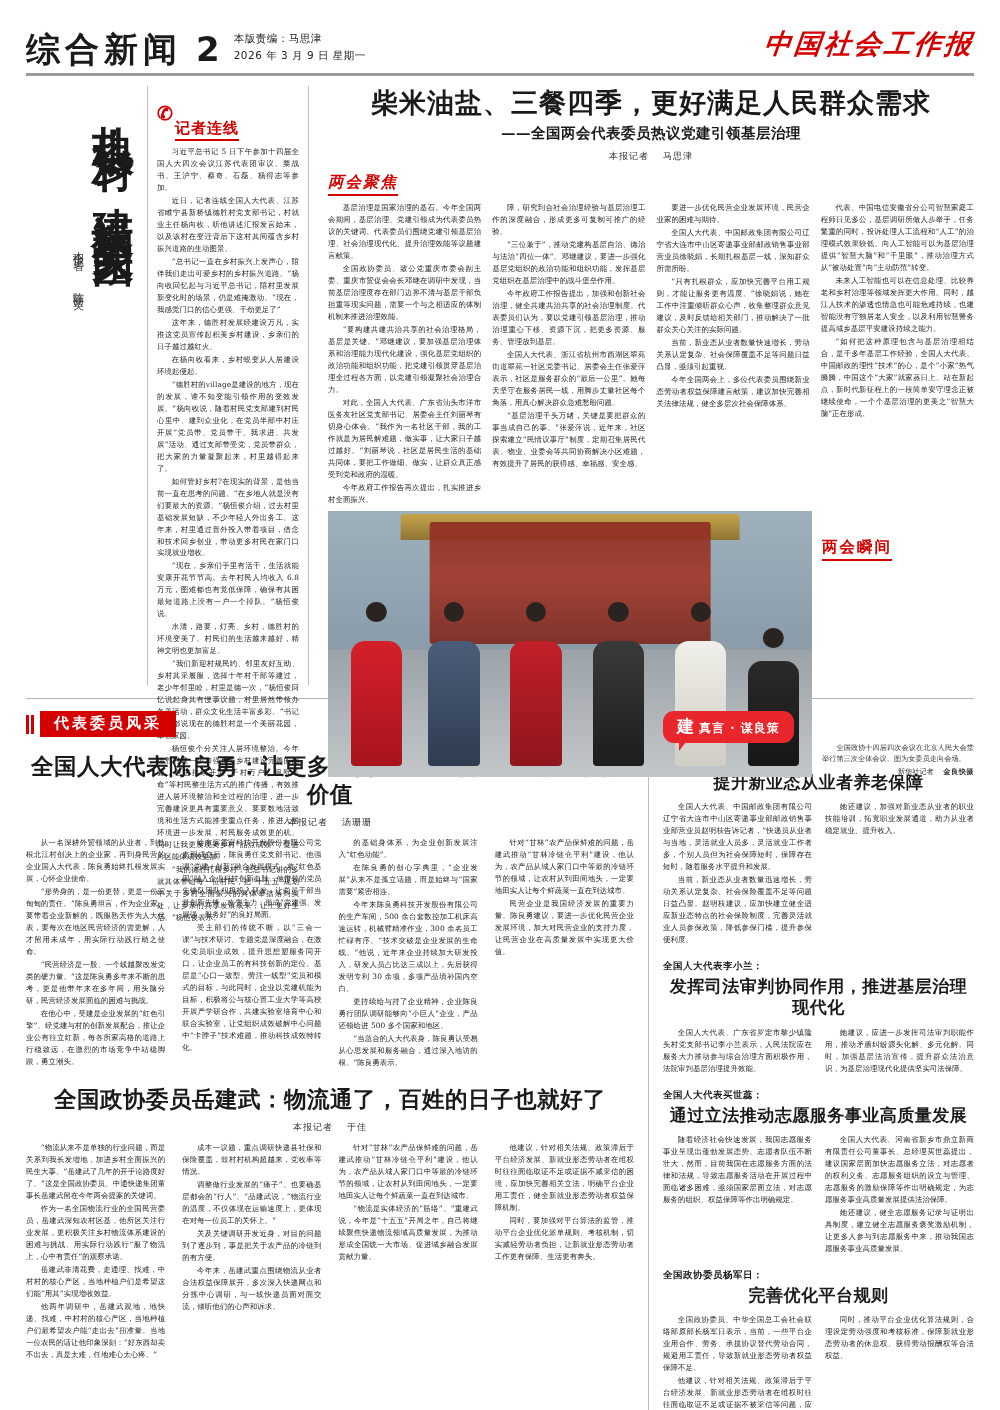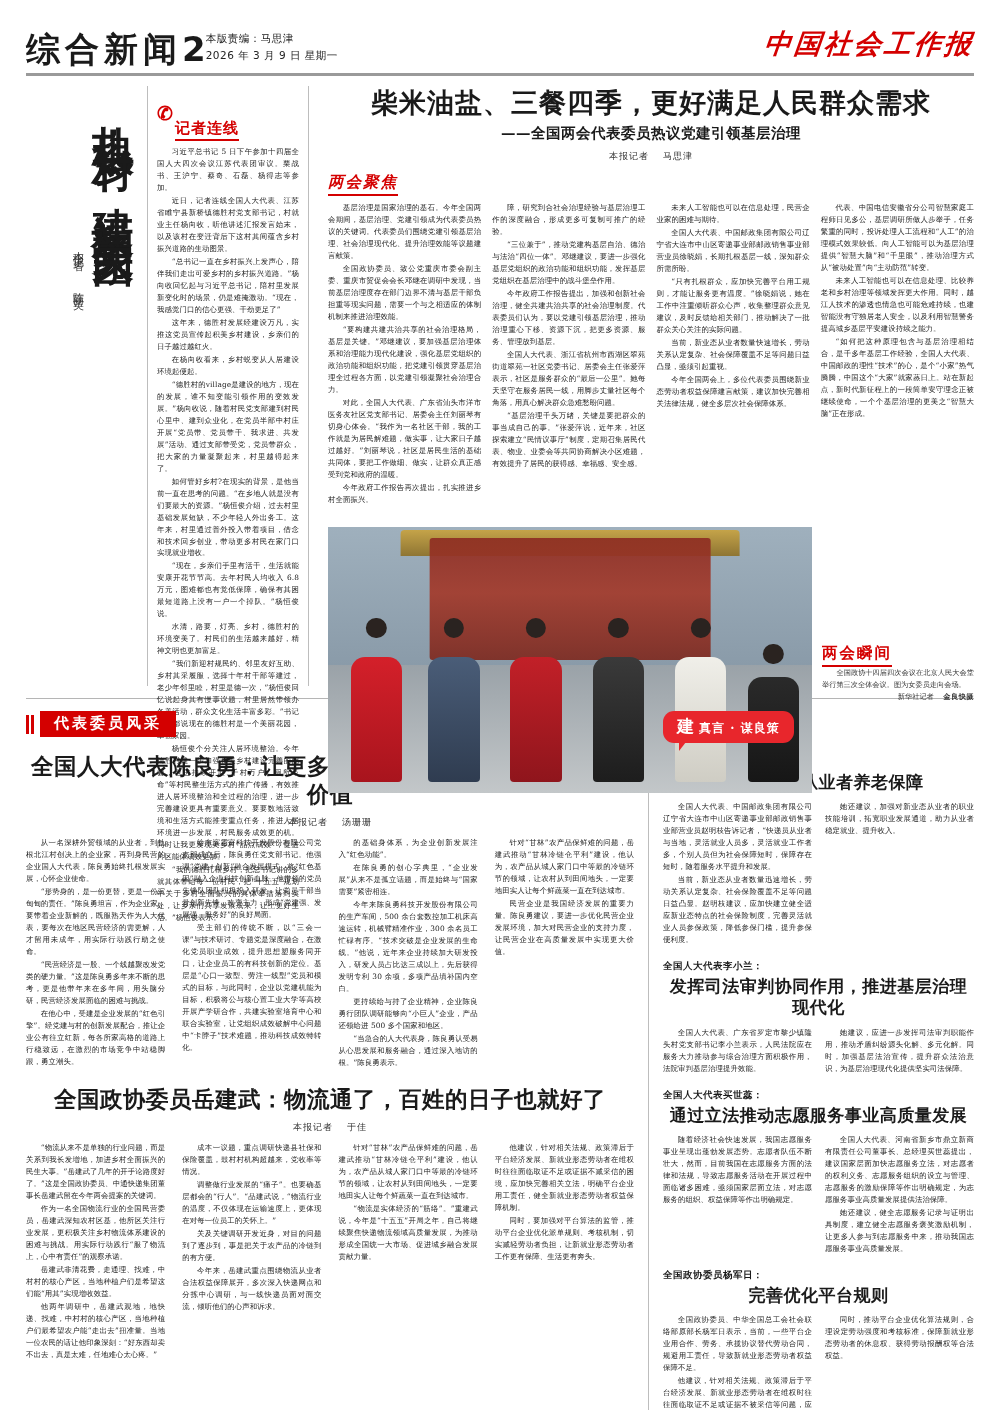--- a/index.html
+++ b/index.html
@@ -8,21 +8,21 @@
     background:#ffffff;
     font-family:"DejaVu Serif","Liberation Serif",serif;
     color:#1a1a1a;
     overflow:hidden;
     position:relative;
   }
   .page{width:1000px;height:1410px;position:relative;box-sizing:border-box;padding:0 26px;}
 
   
   .masthead{display:flex;align-items:flex-end;justify-content:space-between;padding-top:26px;}
-  .mast-left{display:flex;align-items:flex-end;gap:0;}
+  .mast-left{display:flex;align-items:flex-end;gap:14px;}
   .mast-title{font-size:34px;font-weight:bold;letter-spacing:5px;line-height:1;font-family:"DejaVu Sans","Liberation Sans",sans-serif;}
   .mast-num{font-size:34px;font-weight:bold;line-height:1;font-family:"DejaVu Sans","Liberation Sans",sans-serif;}
   .mast-meta{padding-bottom:3px;font-size:10.5px;line-height:1.55;letter-spacing:.5px;font-family:"DejaVu Sans","Liberation Sans",sans-serif;color:#222;}
   .mast-logo{font-size:27px;color:#d40000;font-weight:bold;letter-spacing:3px;font-family:"DejaVu Serif","Liberation Serif",serif;font-style:italic;transform:skewX(-6deg);padding-bottom:4px;}
   .rule-thick{height:3px;background:#9a9a9a;margin-top:7px;}
 
   
   .topzone{display:flex;margin-top:10px;height:600px;}
   .vert-head{width:112px;flex:none;display:flex;flex-direction:row-reverse;align-items:flex-start;padding-top:6px;}
   .vert-title{
@@ -51,21 +51,21 @@
   .main-head{font-size:27px;font-weight:bold;text-align:center;letter-spacing:1px;line-height:1.24;}
   .main-sub{font-size:14.5px;font-weight:bold;text-align:center;margin-top:5px;letter-spacing:.5px;}
   .main-by{font-size:9px;text-align:center;margin-top:7px;color:#333;letter-spacing:1px;}
 
   .tag-red{display:inline-block;color:#d40000;font-size:15.5px;font-weight:bold;letter-spacing:2px;border-bottom:2px solid #d40000;padding-bottom:1px;margin-top:9px;font-family:"DejaVu Sans","Liberation Sans",sans-serif;font-style:italic;}
 
   .cols3{display:flex;gap:11px;margin-top:6px;}
   .cols3 > div{flex:1;min-width:0;}
 
   
-  .photo-wrap{margin-top:20px;display:flex;gap:10px;align-items:center;}
+  .photo-wrap{margin-top:4px;display:flex;gap:10px;}
   .photo{
     flex:1;height:266px;position:relative;overflow:hidden;
     background:linear-gradient(#cfd6dd 0%,#b9c2cb 38%,#9aa6b1 62%,#7d8892 100%);
   }
   .photo .wall{position:absolute;left:0;right:0;top:0;height:52%;
     background:linear-gradient(#9fb0bd,#8a9ba9);}
   .photo .gate{position:absolute;left:50%;transform:translateX(-50%);top:4%;width:58%;height:46%;
     background:linear-gradient(#8e2d22,#a33a2b 45%,#7e2a20);border-radius:3px;opacity:.92;}
   .photo .roof{position:absolute;left:50%;transform:translateX(-50%);top:1%;width:70%;height:10%;
     background:linear-gradient(#c9a23c,#8d6f24);border-radius:4px 4px 0 0;opacity:.9;}
@@ -189,21 +189,21 @@
           <p>今年政府工作报告再次提出，扎实推进乡村全面振兴。</p>
         </div>
         <div class="body-txt">
           <p>障，研究到合社会治理经验与基层治理工作的深度融合，形成更多可复制可推广的经验。</p>
           <p>“三位兼于”，推动党建构基层自治、德治与法治“四位一体”。邓继建议，要进一步强化基层党组织的政治功能和组织功能，发挥基层党组织在基层治理中的战斗堡垒作用。</p>
           <p>今年政府工作报告提出，加强和创新社会治理，健全共建共治共享的社会治理制度。代表委员们认为，要以党建引领基层治理，推动治理重心下移、资源下沉，把更多资源、服务、管理放到基层。</p>
           <p>全国人大代表、浙江省杭州市西湖区翠苑街道翠苑一社区党委书记、居委会主任张爱萍表示，社区是服务群众的“最后一公里”。她每天坚守在服务居民一线，用脚步丈量社区每个角落，用真心解决群众急难愁盼问题。</p>
           <p>“基层治理千头万绪，关键是要把群众的事当成自己的事。”张爱萍说，近年来，社区探索建立“民情议事厅”制度，定期召集居民代表、物业、业委会等共同协商解决小区难题，有效提升了居民的获得感、幸福感、安全感。</p>
         </div>
         <div class="body-txt">
-          <p>未来人工智能也可以在信息处理，民营企业家的困难与期待。</p>
+          <p>要进一步优化民营企业发展环境，民营企业家的困难与期待。</p>
           <p>全国人大代表、中国邮政集团有限公司辽宁省大连市中山区寄递事业部邮政销售事业部营业员徐晓娟，长期扎根基层一线，深知群众所需所盼。</p>
           <p>“只有扎根群众，应加快完善平台用工规则，才能让服务更有温度。”徐晓娟说，她在工作中注重倾听群众心声，收集整理群众意见建议，及时反馈给相关部门，推动解决了一批群众关心关注的实际问题。</p>
           <p>当前，新业态从业者数量快速增长，劳动关系认定复杂、社会保障覆盖不足等问题日益凸显，亟须引起重视。</p>
           <p>今年全国两会上，多位代表委员围绕新业态劳动者权益保障建言献策，建议加快完善相关法律法规，健全多层次社会保障体系。</p>
         </div>
         <div class="body-txt">
           <p>代表、中国电信安徽省分公司智慧家庭工程师日见多公，基层调研所做人步举手，任务繁重的同时，投诉处理人工流程和“人工”的治理模式效果较低。向人工智能可以为基层治理提供“智慧大脑”和“千里眼”，推动治理方式从“被动处置”向“主动防范”转变。</p>
           <p>未来人工智能也可以在信息处理、比较养老和乡村治理等领域发挥更大作用。同时，越江人技术的渗透也情急也可能危难持续，也建智能没有守独居老人安全，以及利用智慧警务提高城乡基层平安建设持续之能力。</p>
           <p>“如何把这种原理包含与基层治理相结合，是千多年基层工作经验，全国人大代表、中国邮政的理性“技术”的心，是个“小家”热气腾腾，中国这个“大家”就家蒸日上。站在新起点，新时代新征程上的一段简单安守理念正被继续使命，一个个基层治理的更美之“智慧大脑”正在形成。</p>
         </div>

